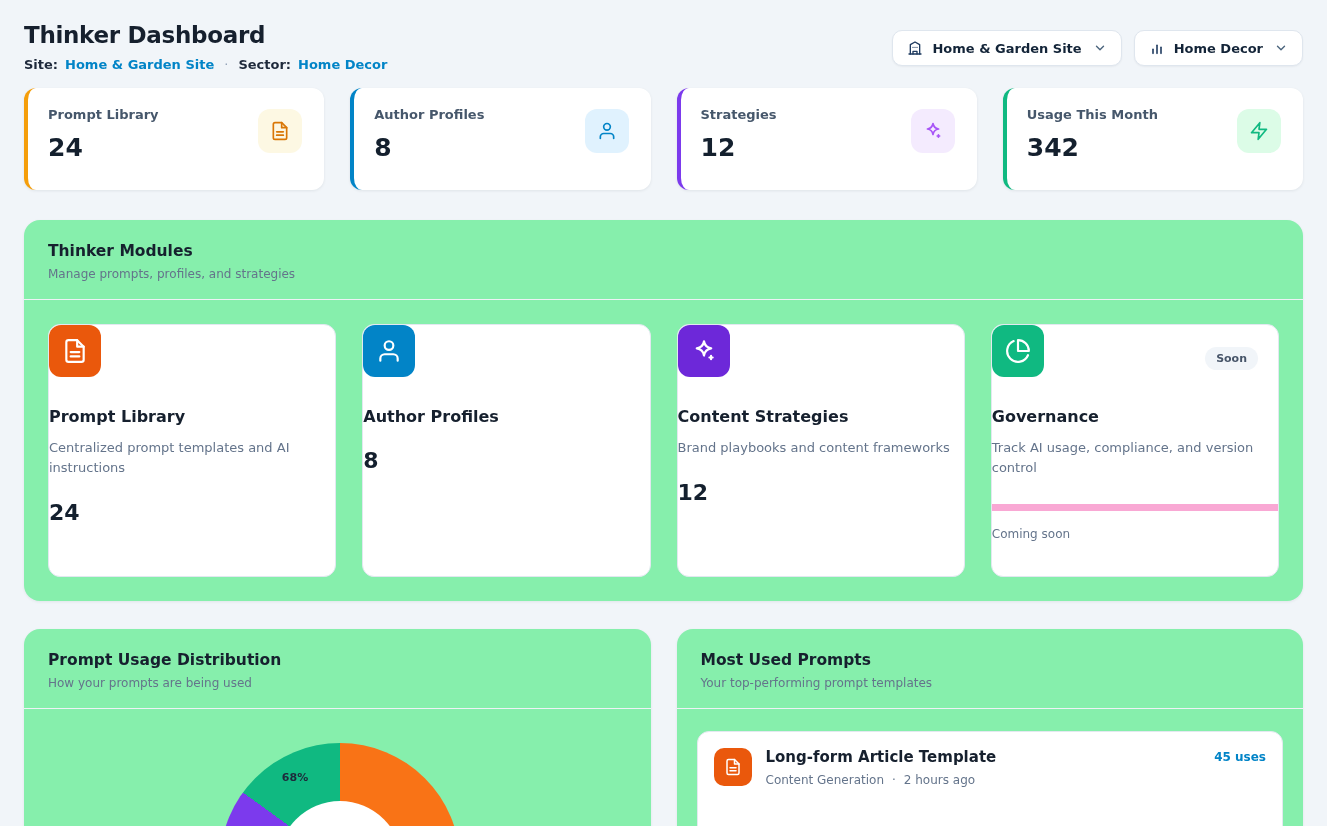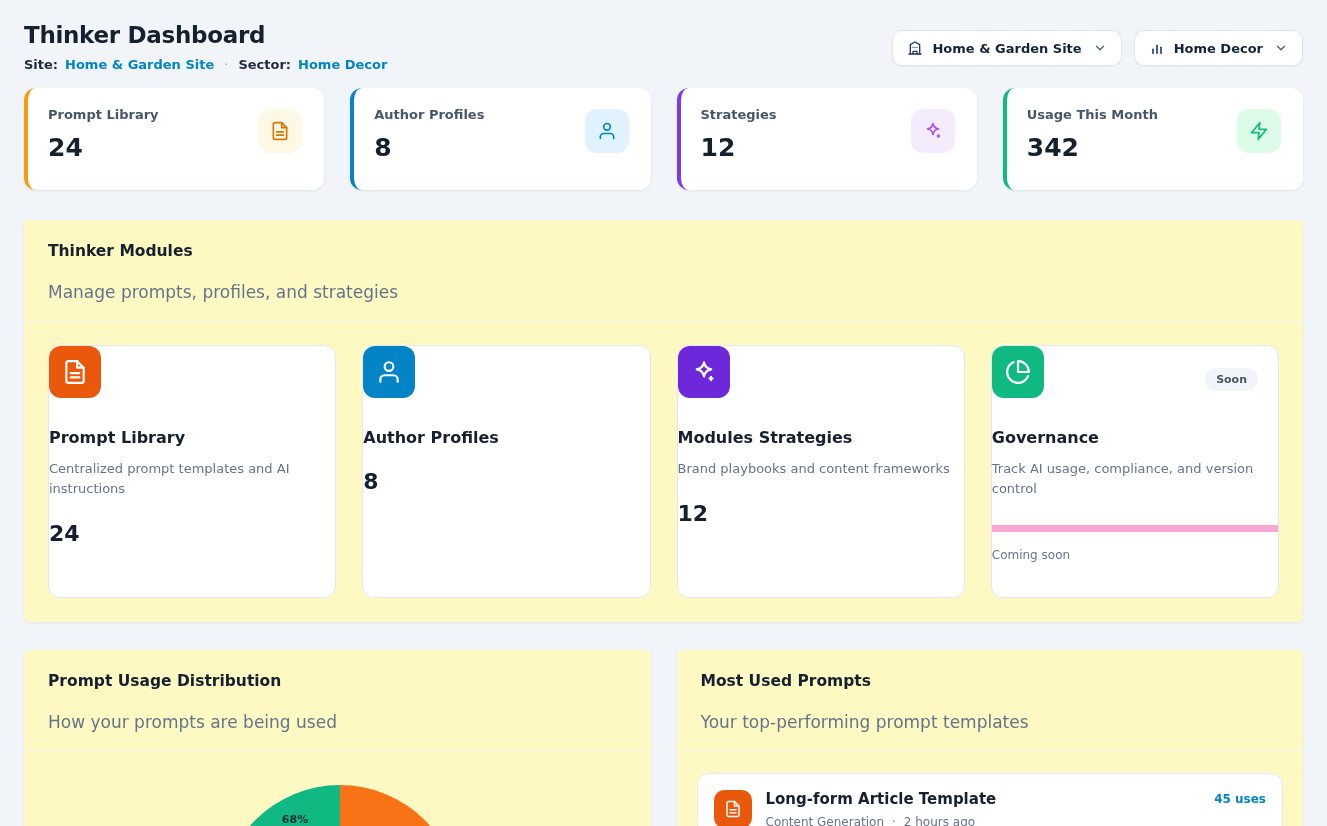--- a/index.html
+++ b/index.html
@@ -27,24 +27,24 @@
   
   .stats-row { display:grid; grid-template-columns:repeat(4,1fr); gap:26px; margin-top:16px; }
   .stat-card { position:relative; background:#fff; border-radius:12px; border-left:4px solid #ccc;
                box-shadow:0 1px 3px rgba(15,23,42,.08); padding:19px 20px; height:102px; cursor:pointer; }
   .stat-label { font-size:13px; color:#46576b; font-weight:600; }
   .stat-value { font-size:25px; font-weight:800; margin-top:11px; color:#14202e; }
   .stat-icon { position:absolute; right:22px; top:21px; width:44px; height:44px; border-radius:12px;
                display:flex; align-items:center; justify-content:center; }
 
   
-  .panel { background:#fef9c3; border-radius:5px; box-shadow:0 1px 3px rgba(15,23,42,.07); margin-top:30px; }
+  .panel { background:#86efac; border-radius:16px; box-shadow:0 1px 3px rgba(15,23,42,.07); margin-top:30px; }
   .panel-header { padding:22px 24px 18px; border-bottom:1px solid #eef2f6; }
   .panel-title { font-size:15.5px; font-weight:700; color:#16202e; }
-  .panel-sub { font-size:17px; color:#64748b; margin-top:22px; font-weight:500; }
+  .panel-sub { font-size:12px; color:#64748b; margin-top:7px; font-weight:500; }
   .modules-grid { display:grid; grid-template-columns:repeat(4,1fr); gap:26px; padding:24px; }
   .module-card { border:1px solid #e2e8f0; border-radius:12px; min-height:253px; position:relative; cursor:pointer; background:#fff; }
   .module-icon { width:52px; height:52px; border-radius:12px; display:flex; align-items:center; justify-content:center; color:#fff; }
   .module-title { font-size:16px; font-weight:800; color:#16202e; margin-top:30px; }
   .module-desc { font-size:13px; color:#64748b; margin-top:12px; line-height:1.55; font-weight:500; }
   .module-count { font-size:22px; font-weight:800; margin-top:22px; color:#14202e; }
   .soon-badge { position:absolute; top:22px; right:20px; background:#f1f5f9; color:#475569; font-size:11px; font-weight:700;
                 border-radius:999px; padding:5px 11px; }
   .module-foot { margin-top:26px; border-top:7px solid #f9a8d4; padding-top:16px; font-size:12px; color:#64748b; font-weight:500; }
 
@@ -197,21 +197,21 @@
         <div class="module-count">8</div>
       </div>
 
       <div class="module-card">
         <div class="module-icon" style="background: rgb(109, 40, 217);">
           <svg width="26" height="26" viewBox="0 0 24 24" fill="none" stroke="currentColor" stroke-width="2" stroke-linecap="round" stroke-linejoin="round">
               <path d="M12 3c.7 4.2 2.4 5.9 6.7 6.6-4.3.7-6 2.4-6.7 6.6-.7-4.2-2.4-5.9-6.7-6.6 4.3-.7 6-2.4 6.7-6.6z"></path>
               <path d="M18.5 16.5v3M17 18h3"></path>
             </svg>
         </div>
-        <div class="module-title">Modules Strategies</div>
+        <div class="module-title">Content Strategies</div>
         <div class="module-desc">Brand playbooks and content frameworks</div>
         <div class="module-count">12</div>
       </div>
 
       <div class="module-card">
         <div class="soon-badge">Soon</div>
         <div class="module-icon" style="background: rgb(16, 185, 129);">
           <svg width="26" height="26" viewBox="0 0 24 24" fill="none" stroke="currentColor" stroke-width="2" stroke-linecap="round" stroke-linejoin="round">
               <path d="M21.21 15.89A10 10 0 1 1 8 2.83"></path>
               <path d="M22 12A10 10 0 0 0 12 2v10z"></path>

